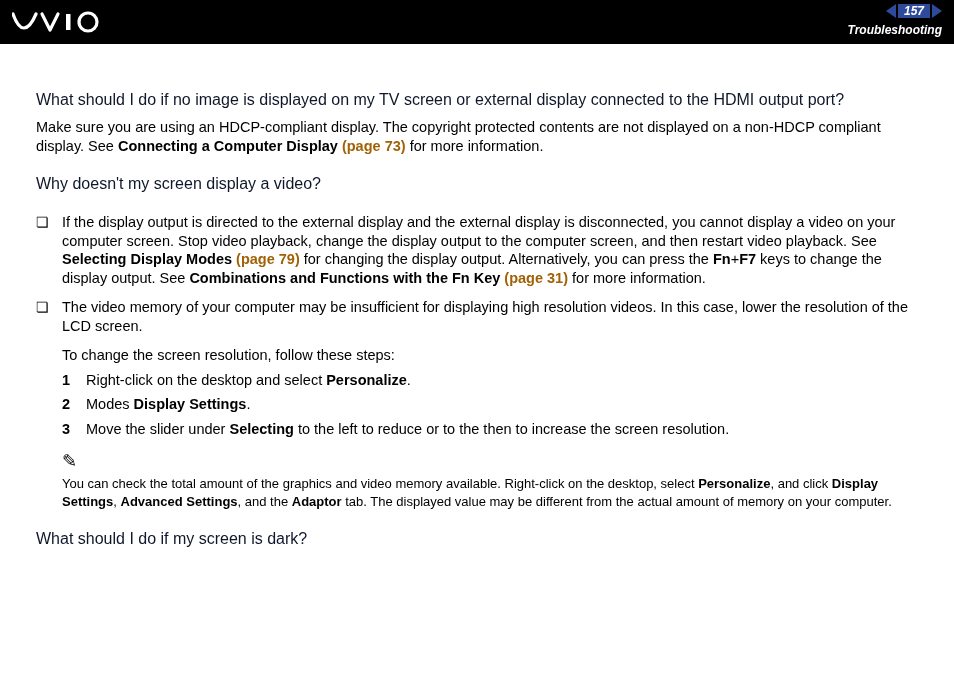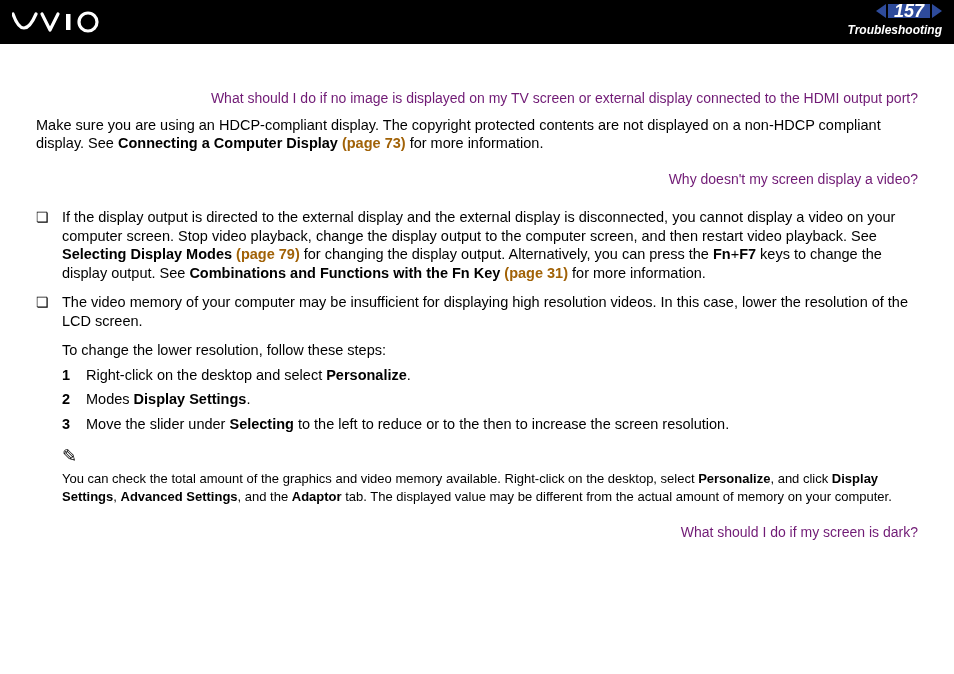--- a/index.html
+++ b/index.html
@@ -4,24 +4,24 @@
 <style>
   html,body{margin:0;padding:0;background:#fff;font-family:Arial,Helvetica,sans-serif;color:#000;}
   .page{width:954px;height:674px;position:relative;overflow:hidden;}
   .header{background:#000;color:#fff;height:44px;position:relative;}
   .vaio-logo{position:absolute;left:12px;top:10px;}
   .header-right{position:absolute;right:12px;top:4px;text-align:right;font-size:11px;line-height:1.2;}
   .page-badge{display:inline-flex;align-items:center;gap:2px;}
   .page-badge .arrow-l,.page-badge .arrow-r{width:0;height:0;border-top:7px solid transparent;border-bottom:7px solid transparent;display:inline-block;}
   .page-badge .arrow-l{border-right:10px solid #2e4b9b;}
   .page-badge .arrow-r{border-left:10px solid #2e4b9b;}
-  .page-badge .num{background:#2e4b9b;color:#fff;font-style:italic;font-weight:bold;font-size:18px;padding:0 6px;line-height:14px;height:14px;display:inline-block;}
+  .page-badge .num{background:#2e4b9b;color:#fff;font-style:italic;font-weight:bold;font-size:12px;padding:0 6px;line-height:14px;height:14px;display:inline-block;}
   .section-label{font-weight:bold;font-size:12px;margin-top:2px;font-style:italic;}
   .content{padding:26px 36px 20px 36px;font-size:14.5px;line-height:1.3;}
-  h2{color:#701a75;font-weight:normal;font-size:14px;margin:18px 0 8px 0;line-height:1.25;text-align:right;}
+  h2{color:#0f172a;font-weight:normal;font-size:16px;margin:18px 0 8px 0;line-height:1.25;}
   h2.first{margin-top:20px;}
   p{margin:4px 0 10px 0;}
   .bold{font-weight:bold;}
   .link{color:#a16207;font-weight:bold;}
   ul.sq{list-style:none;padding:0;margin:19px 0 8px 0;}
   ul.sq>li{position:relative;padding-left:26px;margin-bottom:10px;}
   ul.sq>li::before{content:"❏";position:absolute;left:0;top:0;font-size:14px;}
   .steps-intro{margin:4px 0 6px 26px;}
   ol.steps{list-style:none;padding:0;margin:0 0 10px 26px;}
   ol.steps li{padding-left:24px;position:relative;margin-bottom:6px;}
@@ -59,21 +59,21 @@
     <span>Make sure you are using an HDCP-compliant display. The copyright protected contents are not displayed on a non-HDCP compliant display. See </span><span class="bold">Connecting a Computer Display </span><span class="link">(page 73)</span><span> for more information.</span>
   </p>
 
   <h2>Why doesn't my screen display a video?</h2>
   <ul class="sq">
     <li>
       <span>If the display output is directed to the external display and the external display is disconnected, you cannot display a video on your computer screen. Stop video playback, change the display output to the computer screen, and then restart video playback. See </span><span class="bold">Selecting Display Modes </span><span class="link">(page 79)</span><span> for changing the display output. Alternatively, you can press the </span><span class="bold">Fn</span><span>+</span><span class="bold">F7</span><span> keys to change the display output. See </span><span class="bold">Combinations and Functions with the Fn Key </span><span class="link">(page 31)</span><span> for more information.</span>
     </li>
     <li>The video memory of your computer may be insufficient for displaying high resolution videos. In this case, lower the resolution of the LCD screen.</li>
   </ul>
-  <p class="steps-intro">To change the lower resolution, follow these steps:</p>
+  <p class="steps-intro">To change the screen resolution, follow these steps:</p>
   <ol class="steps">
     <li><span class="n">1</span><span>Right-click on the desktop and select </span><span class="bold">Personalize</span><span>.</span></li>
     <li><span class="n">2</span><span>Modes </span><span class="bold">Display Settings</span><span>.</span></li>
     <li><span class="n">3</span><span>Move the slider under </span><span class="bold">Selecting</span><span> to the left to reduce or to the then to increase the screen resolution.</span></li>
   </ol>
   <div class="note">
     <span class="pencil">✎</span>
     <span>You can check the total amount of the graphics and video memory available. Right-click on the desktop, select </span><span class="bold">Personalize</span><span>, and click </span><span class="bold">Display Settings</span><span>, </span><span class="bold">Advanced Settings</span><span>, and the </span><span class="bold">Adaptor</span><span> tab. The displayed value may be different from the actual amount of memory on your computer.</span>
   </div>
 

